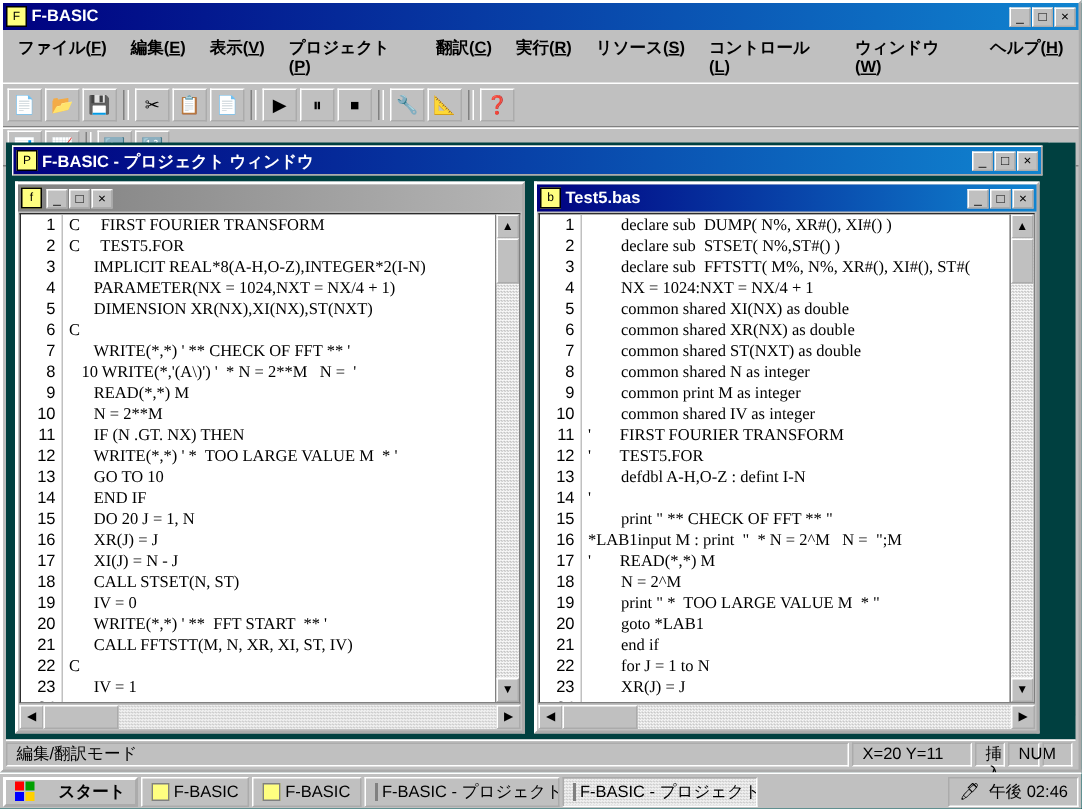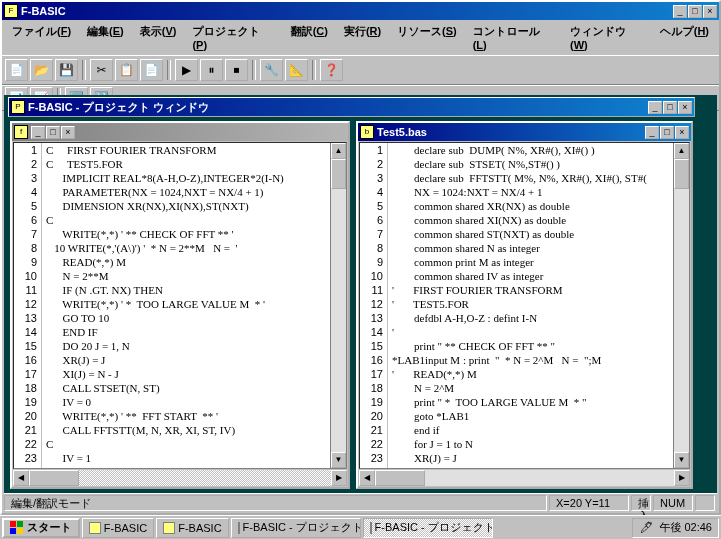--- a/index.html
+++ b/index.html
@@ -28,21 +28,21 @@
 .vsb { width:16px; background:#c0c0c0; border-left:1px solid #808080; display:flex; flex-direction:column; }
 .sbbtn { height:16px; background:#c0c0c0; border:1px outset #fff; text-align:center; font-size:8px; cursor:pointer; line-height:14px; }
 .sbtrack { flex:1; background:repeating-conic-gradient(#c0c0c0 0% 25%,#fff 0% 50%) 50%/2px 2px; position:relative; }
 .sbthumb { position:absolute; left:0; right:0; height:30px; background:#c0c0c0; border:1px outset #fff; }
 .hsb { height:16px; display:flex; margin:0 1px 1px 1px; }
 .hsb .sbtrack { flex:1; position:relative; }
 .hsb .sbthumb { top:0; bottom:0; height:auto; width:50px; }
 .statusbar { position:absolute; left:2px; right:2px; bottom:2px; height:18px; background:#c0c0c0; display:flex; align-items:center; border-top:1px solid #fff; }
 .sbpanel { border:1px inset #fff; padding:1px 6px; margin-right:2px; height:16px; line-height:13px; }
 .taskbar { position:absolute; left:0; right:0; bottom:0; height:24px; background:#c0c0c0; display:flex; align-items:center; border-top:1px solid #fff; padding:1px 2px; }
-.startbtn { height:20px; padding:0 6px; border:2px outset #fff; background:#c0c0c0; display:flex; align-items:center; cursor:pointer; font-weight:bold; gap:3px; }
+.startbtn { height:20px; padding:0 6px; border:2px outset #fff; background:#c0c0c0; display:flex; align-items:center; cursor:pointer; font-weight:bold; gap:15px; }
 .winflag { width:14px; height:14px; display:inline-block; background:
   linear-gradient(#ff0000,#ff0000) 0 0/6px 6px no-repeat,
   linear-gradient(#00a000,#00a000) 7px 0/6px 6px no-repeat,
   linear-gradient(#0000ff,#0000ff) 0 7px/6px 6px no-repeat,
   linear-gradient(#ffd000,#ffd000) 7px 7px/6px 6px no-repeat; }
 .taskbtn { height:20px; padding:0 6px; margin-left:2px; border:1px outset #fff; background:#c0c0c0; max-width:130px; display:flex; align-items:center; gap:3px; overflow:hidden; cursor:pointer; white-space:nowrap; }
 .taskbtn.active { border:1px inset #fff; background:repeating-conic-gradient(#c0c0c0 0% 25%,#fff 0% 50%) 50%/2px 2px; }
 .tray { margin-left:auto; border:1px inset #fff; padding:1px 6px; display:flex; align-items:center; gap:6px; height:20px; }
 .rsidebar { position:absolute; right:2px; top:93px; width:18px; bottom:36px; background:#c0c0c0; border:1px outset #fff; writing-mode:vertical-rl; text-align:center; padding-top:6px; font-size:10px; }
 .smico { width:12px; height:12px; background:#ffff80; border:1px solid #808080; display:inline-block; }
@@ -226,22 +226,22 @@
             <div class="gline">21</div>
             <div class="gline">22</div>
             <div class="gline">23</div>
             <div class="gline">24</div>
           </div>
         <div class="code" id="rc">
             <div class="cline">        declare sub  DUMP( N%, XR#(), XI#() )</div>
             <div class="cline">        declare sub  STSET( N%,ST#() )</div>
             <div class="cline">        declare sub  FFTSTT( M%, N%, XR#(), XI#(), ST#(</div>
             <div class="cline">        NX = 1024:NXT = NX/4 + 1</div>
+            <div class="cline">        common shared XI(NX) as double</div>
             <div class="cline">        common shared XR(NX) as double</div>
-            <div class="cline">        common shared XI(NX) as double</div>
             <div class="cline">        common shared ST(NXT) as double</div>
             <div class="cline">        common shared N as integer</div>
             <div class="cline">        common print M as integer</div>
             <div class="cline">        common shared IV as integer</div>
             <div class="cline">'       FIRST FOURIER TRANSFORM</div>
             <div class="cline">'       TEST5.FOR</div>
             <div class="cline">        defdbl A-H,O-Z : defint I-N</div>
             <div class="cline">'</div>
             <div class="cline">        print " ** CHECK OF FFT ** "</div>
             <div class="cline">*LAB1input M : print  "  * N = 2^M   N =  ";M</div>
@@ -268,21 +268,21 @@
           </div>
         <div class="sbbtn" style="width:16px">▶</div>
       </div>
     </div>
   </div>
 
   <div class="statusbar">
     <div class="sbpanel" style="flex:1">編集/翻訳モード</div>
     <div class="sbpanel" style="width:80px">X=20 Y=11</div>
     <div class="sbpanel" style="width:20px">挿入</div>
-    <div class="sbpanel" style="width:40px">NUM</div>
+    <div class="sbpanel" style="width:21px">NUM</div>
     <div class="sbpanel" style="width:20px"></div>
   </div>
 </div>
 
 <div class="taskbar">
   <div class="startbtn">
     <span class="winflag"></span>
     <span>スタート</span>
   </div>
   <div id="tasks" style="display:flex;">

